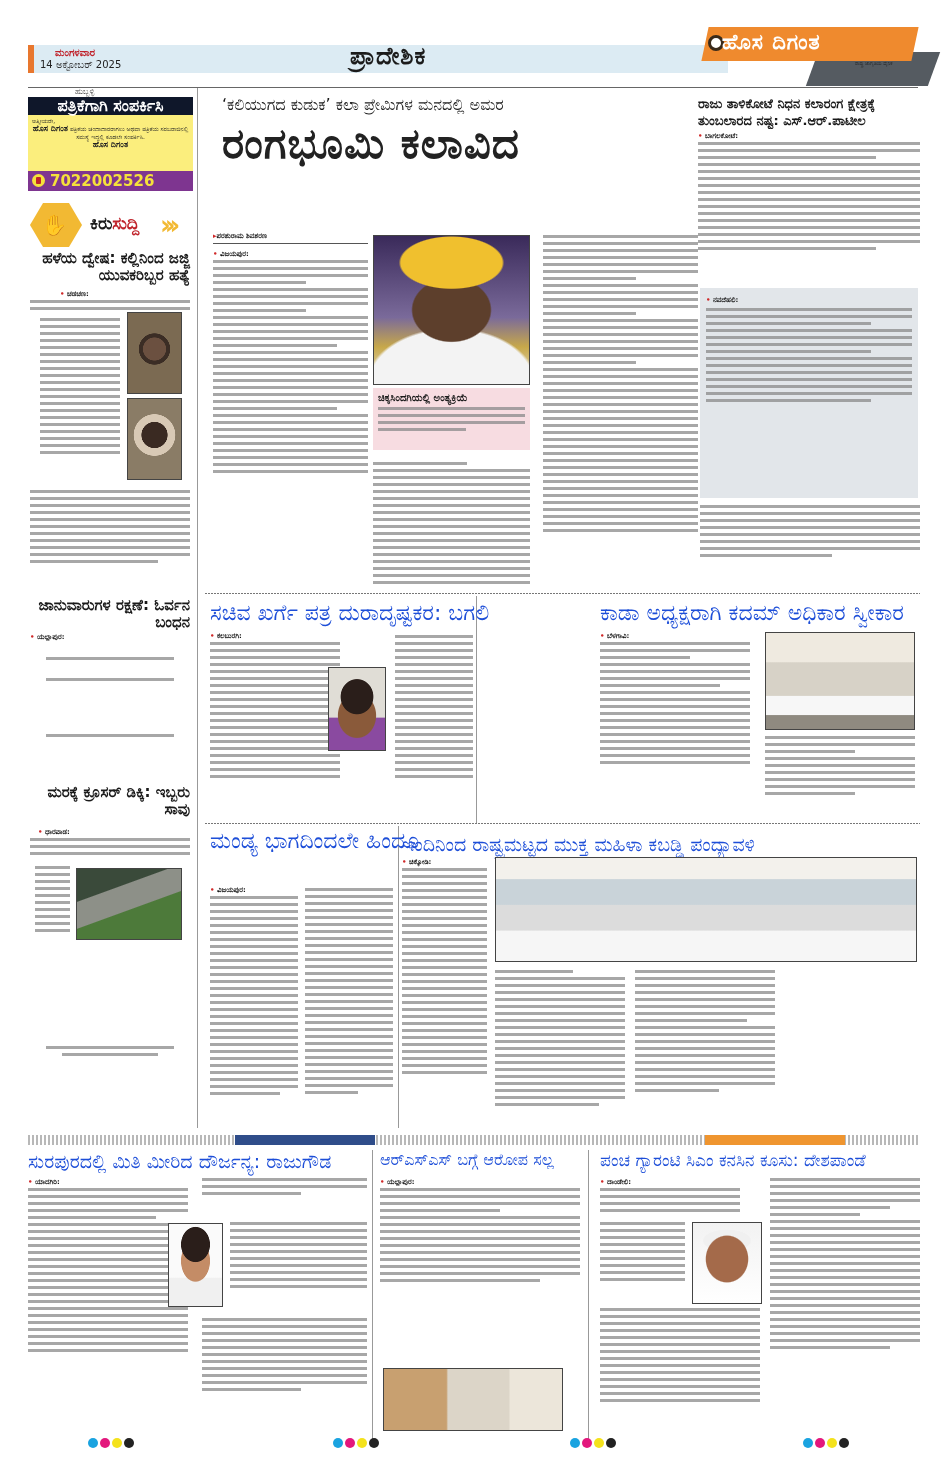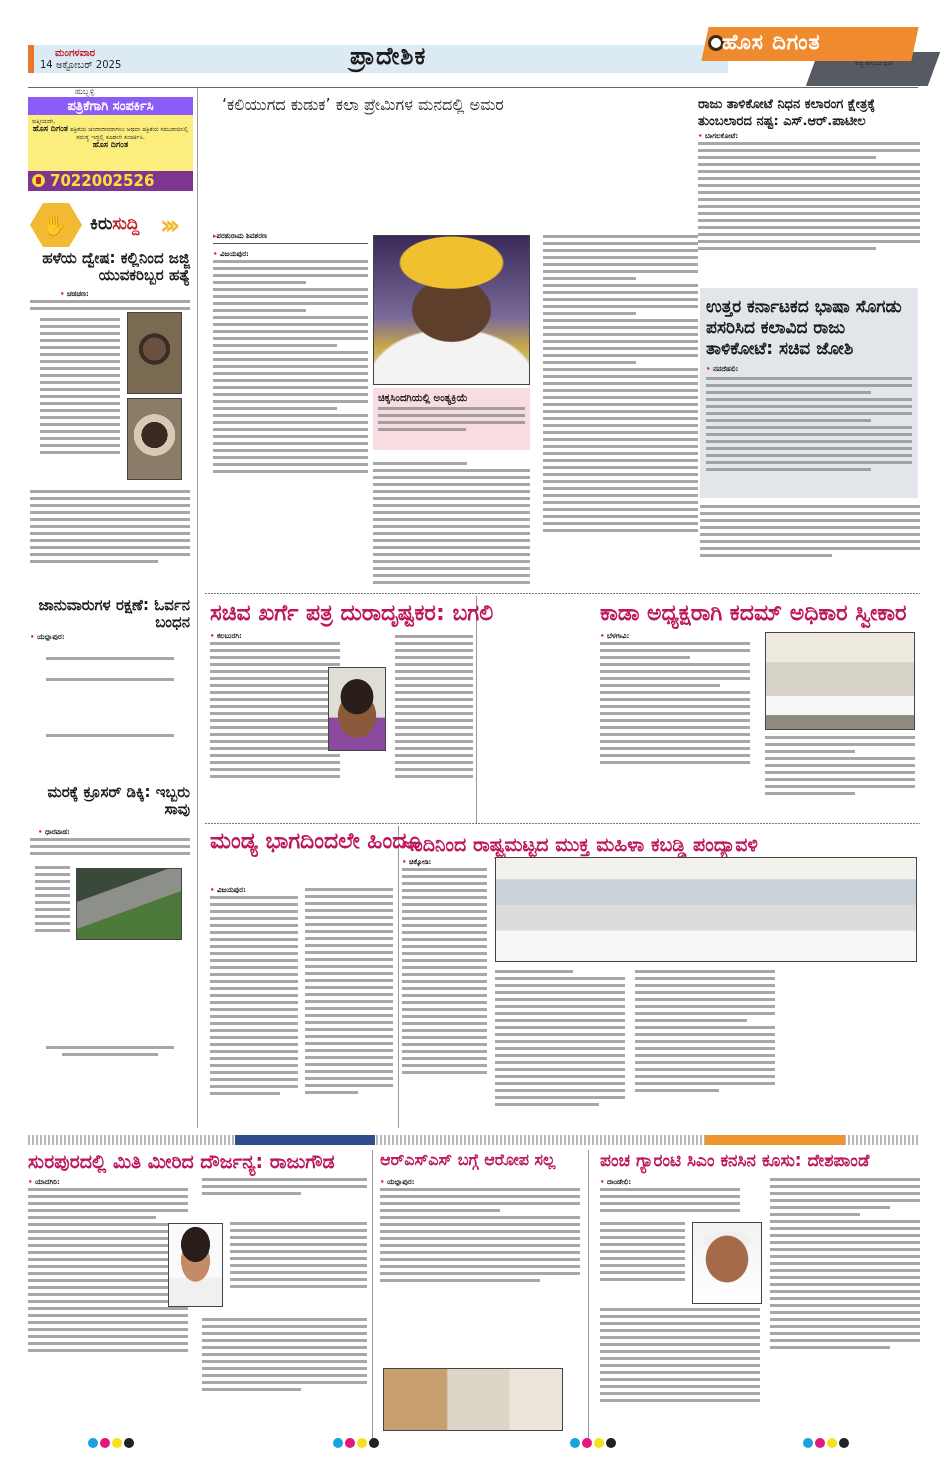--- a/index.html
+++ b/index.html
@@ -19,21 +19,21 @@
   .logo-grey { left: 812px; top: 52px; width: 122px; height: 34px; background: #555b61; transform: skewX(-20deg); }
   .logo-orange { left: 705px; top: 27px; width: 210px; height: 34px; background: #ef8a2e; transform: skewX(-12deg); }
   .logo-text { left: 722px; top: 30px; font-size: 21px; font-weight: bold; color: #fff; letter-spacing: 1px; }
   .logo-icon { left: 708px; top: 35px; width: 16px; height: 16px; border-radius: 50%; background: #fff; border: 3px solid #3a2a1a; }
   .logo-tag { left: 855px; top: 60px; font-size: 5px; color: #222; }
   .logo-page { left: 735px; top: 58px; font-size: 22px; font-weight: bold; color: #fff; letter-spacing: 3px; }
 
   
   .rail-divider { left: 197px; top: 88px; width: 1px; height: 1040px; background: #999; }
   .contact-box { left: 28px; top: 97px; width: 165px; height: 98px; }
-  .contact-title { width: 100%; height: 18px; background: #8b5cf6; color: #fff; font-size: 13px; font-weight: bold; text-align: center; line-height: 18px; }
+  .contact-title { width: 100%; height: 18px; background: #0f172a; color: #fff; font-size: 16px; font-weight: bold; text-align: center; line-height: 18px; }
   .contact-body { width: 100%; height: 56px; background: #fbee7d; padding: 2px 4px; font-size: 6px; line-height: 8px; text-align: center; color: #222; }
   .contact-body .lead { text-align: left; font-size: 6px; }
   .contact-body .brand { font-weight: bold; font-size: 8px; }
   .contact-phone { width: 100%; height: 20px; background: #7e3590; color: #f5e13a; font-size: 15px; font-weight: bold; line-height: 20px; padding-left: 22px; position: relative; }
   .phone-icon { position: absolute; left: 4px; top: 3px; width: 13px; height: 13px; border-radius: 50%; background: #f5e13a; }
   .phone-icon::after { content: ""; position: absolute; left: 4px; top: 3px; width: 5px; height: 7px; background: #c0232b; border-radius: 1px; }
 
   .kiru-hex { left: 30px; top: 203px; width: 52px; height: 44px; background: #f2b933; clip-path: polygon(25% 0, 75% 0, 100% 50%, 75% 100%, 25% 100%, 0 50%); }
   .kiru-hand { left: 42px; top: 213px; font-size: 20px; color: #1a1a1a; }
   .kiru-text { left: 90px; top: 213px; font-size: 17px; font-weight: bold; }
@@ -73,21 +73,21 @@
 
   
   .rt-head { left: 698px; top: 95px; font-size: 13px; font-weight: bold; line-height: 17px; color: #1a1a1a; }
   .quote-box { left: 700px; top: 288px; width: 218px; height: 210px; background: #e2e6ea; padding: 8px 6px; }
   .quote-head { font-size: 17px; font-weight: bold; line-height: 21px; color: #1a1a1a; margin-bottom: 6px; }
 
   .sec-divider-h { height: 1px; background: repeating-linear-gradient(90deg, #777 0 2px, transparent 2px 3px); }
   .vline { width: 1px; background: #999; }
 
   
-  .row-head { font-size: 22px; font-weight: bold; color: #be185d; white-space: nowrap; }
+  .row-head { font-size: 22px; font-weight: normal; color: #1d4ed8; white-space: nowrap; }
   .ph-khar { background: radial-gradient(ellipse 30% 22% at 50% 35%, #2a1e1a 0 95%, transparent 100%), radial-gradient(ellipse 35% 28% at 50% 58%, #8a5a3a 0 95%, transparent 100%), linear-gradient(180deg, #e0ddd6 0 60%, #8a4aa0 61%); }
   .ph-kada { background: linear-gradient(180deg, #efeae0 0 30%, #d7d2c7 31% 65%, #f7f7f7 66% 85%, #8f8a80 86%); }
   .ph-press { background: linear-gradient(180deg, #f3f1ec 0 20%, #c9d3d9 21% 45%, #dcdcdc 46% 70%, #f6f6f6 71%); }
   .ph-raju { background: radial-gradient(ellipse 28% 22% at 50% 25%, #2a1e1a 0 95%, transparent 100%), radial-gradient(ellipse 28% 26% at 50% 45%, #c48c66 0 95%, transparent 100%), linear-gradient(180deg, #fafafa 0 65%, #f0f0f0 66%); }
   .ph-rss { background: linear-gradient(90deg, #c8a070 0 35%, #dcd5c8 36% 70%, #ece6da 71%); }
   .ph-desh { background: radial-gradient(ellipse 32% 30% at 50% 45%, #a46a4a 0 95%, transparent 100%), radial-gradient(ellipse 36% 14% at 50% 22%, #f0f0f0 0 95%, transparent 100%), linear-gradient(180deg, #f2f2f2, #ffffff); }
 
   .stripe-bar { left: 28px; top: 1135px; width: 890px; height: 10px; background: repeating-linear-gradient(90deg, #b8b8b8 0 2px, #ffffff 2px 4px); }
   .stripe-blue { left: 235px; top: 1135px; width: 140px; height: 10px; background: #2f4d8a; }
   .stripe-orange { left: 705px; top: 1135px; width: 140px; height: 10px; background: #ef952f; }
@@ -232,20 +232,21 @@
     <span></span>
     <span></span>
     <span></span>
     <span></span>
     <span class="mid"></span>
     <span class="short"></span>
   </div>
 
 <div class="abs kicker">‘ಕಲಿಯುಗದ ಕುಡುಕ’ ಕಲಾ ಪ್ರೇಮಿಗಳ ಮನದಲ್ಲಿ ಅಮರ</div>
 <div class="abs main-head">
+  <div>ರಂಗಭೂಮಿ ಕಲಾವಿದ</div>
 </div>
 <div class="abs byline"><span class="tri">▸</span><span>ಪರಶುರಾಮ ಶಿವಶರಣ</span></div>
 <div class="abs byline-rule"></div>
 <div class="abs dateline" style="left:213px; top:250px;"><span class="star">• </span><span>ವಿಜಯಪುರ:</span></div>
 <div class="abs lines" style="left:213px; top:260px; width:155px;">
   <span></span>
     <span></span>
     <span></span>
     <span class="short"></span>
     <span></span>
@@ -366,21 +367,20 @@
     <span></span>
     <span></span>
     <span></span>
     <span></span>
     <span></span>
     <span></span>
     <span></span>
     <span class="mid"></span>
   </div>
 <div class="abs quote-box">
-  <div class="quote-head">ಉತ್ತರ ಕರ್ನಾಟಕದ ಭಾಷಾ ಸೊಗಡು ಪಸರಿಸಿದ ಕಲಾವಿದ ರಾಜು ತಾಳಿಕೋಟೆ: ಸಚಿವ ಜೋಶಿ</div>
   <div class="dateline"><span class="star">• </span><span>ನವದೆಹಲಿ:</span></div>
   <div class="lines" style="margin-top:4px;">
     <span></span>
       <span></span>
       <span class="mid"></span>
       <span></span>
       <span></span>
       <span></span>
       <span class="mid"></span>
       <span></span>

